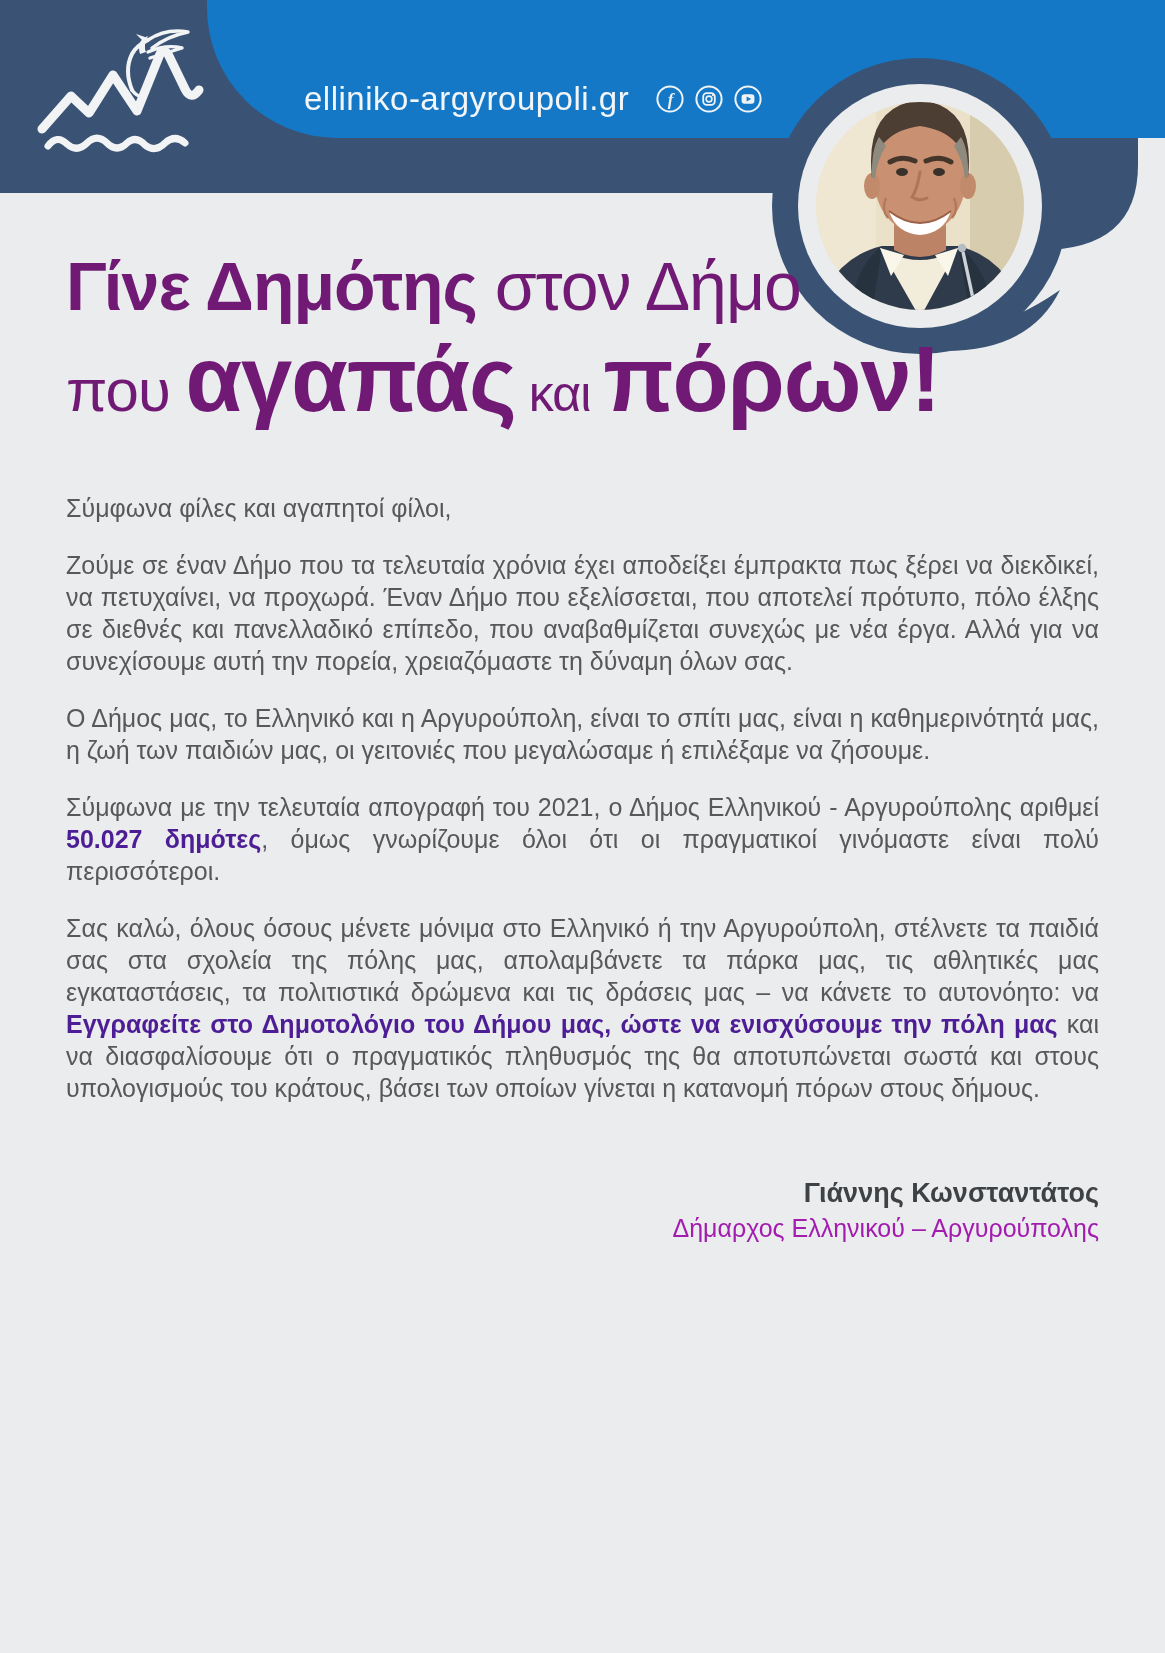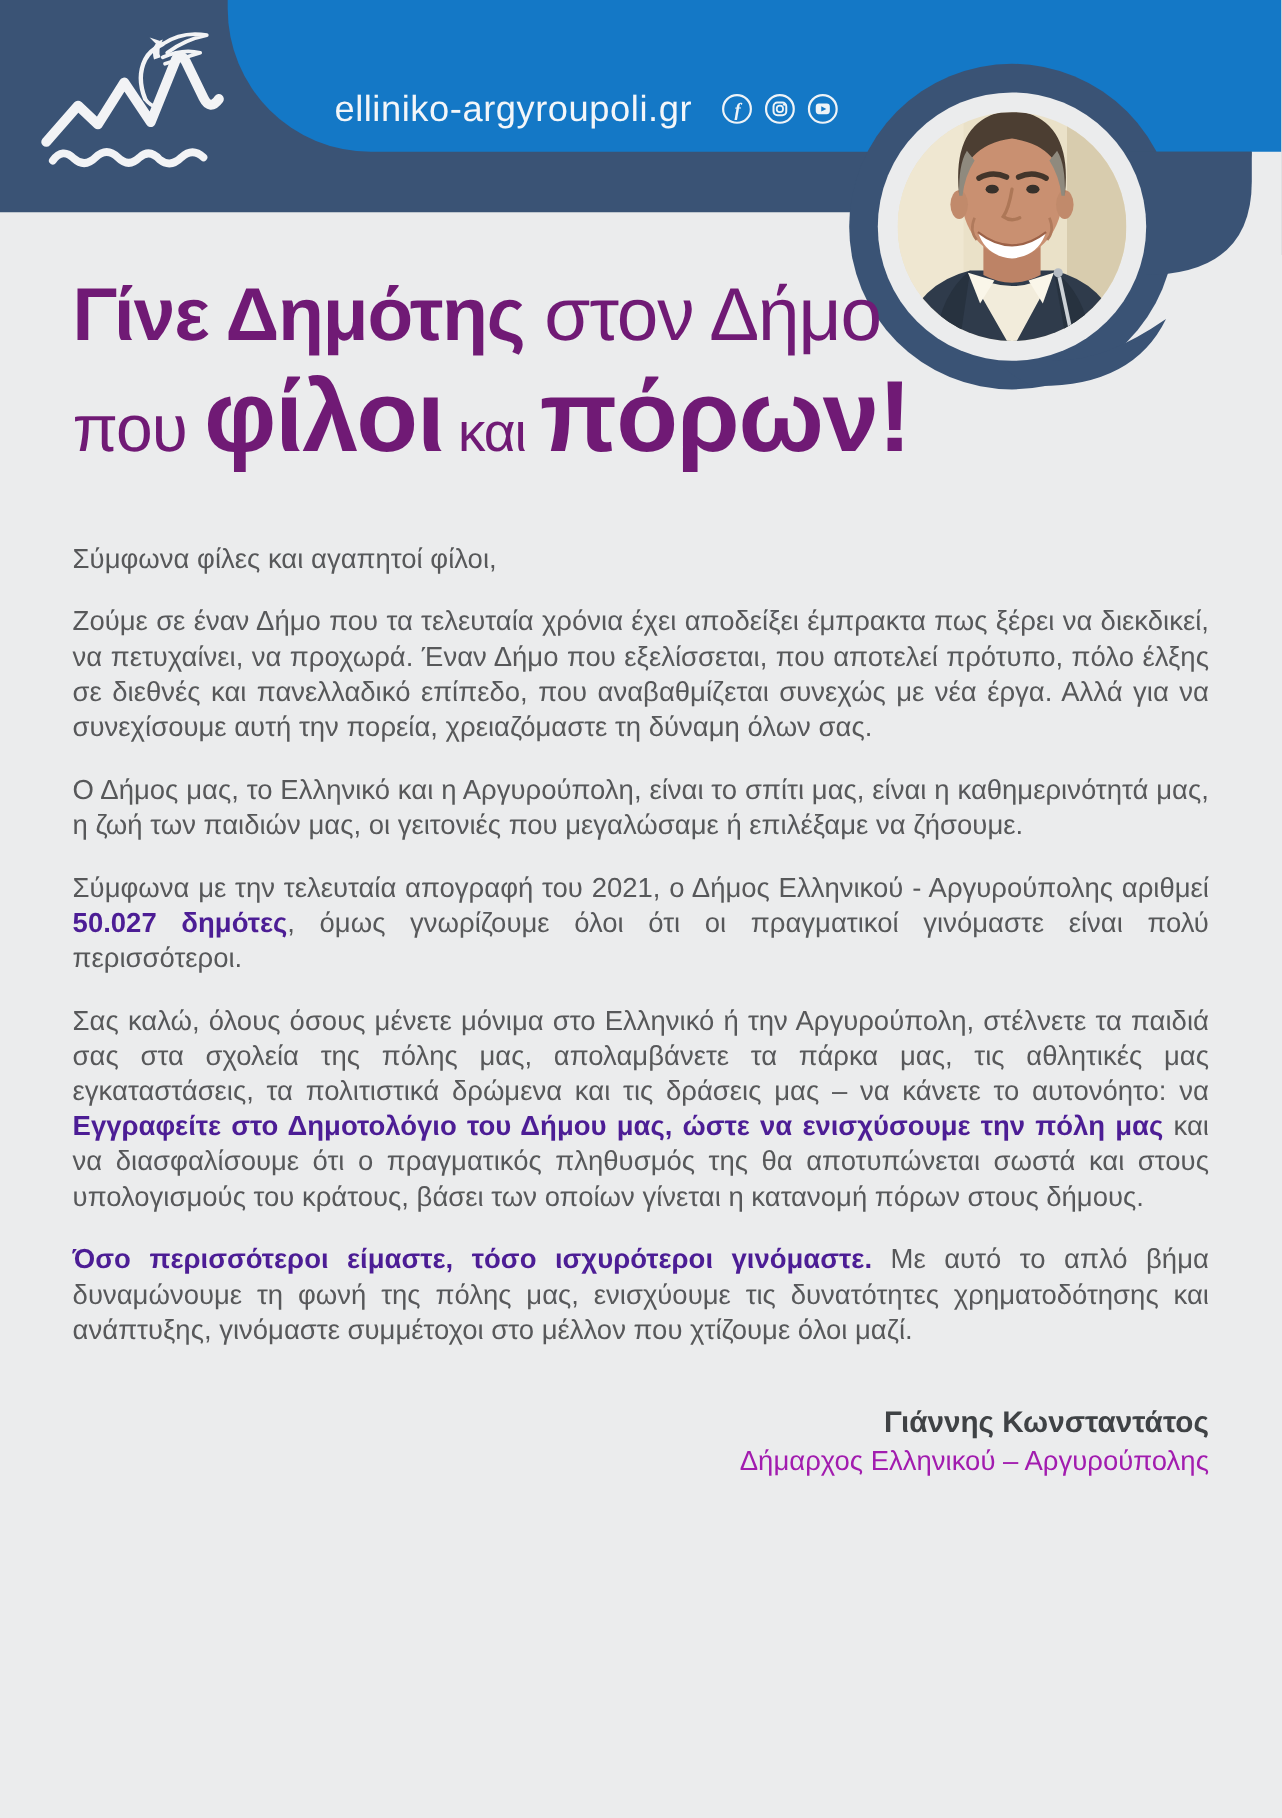--- a/index.html
+++ b/index.html
@@ -22,21 +22,21 @@
   .t1 b{font-weight:700;}
   .t2{margin-top:4px;letter-spacing:-1px;}
   .t2 .sm{font-size:60px;}
   .t2 .xs{font-size:50px;}
   .t2 .big{font-size:92px;font-weight:700;}
   
   .letter p{margin:25px 0 0 0;font-size:25px;line-height:32px;color:#57585a;text-align:justify;}
   .letter p.first{margin-top:60px;text-align:left;}
   .letter b{font-weight:700;color:#4c1d95;}
   
-  .signature{margin-top:51px;text-align:right;line-height:1.3;}
+  .signature{margin-top:72px;text-align:right;line-height:1.3;}
   .sig-name{font-size:27px;font-weight:700;color:#3f4245;}
   .sig-role{font-size:25px;color:#a21caf;}
 </style>
 </head>
 <body>
 
 <div class="page">
 
   <header>
     <div class="band"></div>
@@ -134,36 +134,35 @@
     </svg>
   </header>
 
   <main class="content">
 
     <h1>
       <div class="t1">
         <b>Γίνε Δημότης</b><span> στον Δήμο</span>
       </div>
       <div class="t2">
-        <span class="sm">που </span><b class="big">φίλοι</b><span class="xs"> και </span><b class="big">πόρων!</b>
+        <span class="sm">που </span><b class="big">αγαπάς</b><span class="xs"> και </span><b class="big">πόρων!</b>
       </div>
     </h1>
 
     <div class="letter">
       <p class="first">Σύμφωνα φίλες και αγαπητοί φίλοι,</p>
 
       <p>Ζούμε σε έναν Δήμο που τα τελευταία χρόνια έχει αποδείξει έμπρακτα πως ξέρει να διεκδικεί, να πετυχαίνει, να προχωρά. Έναν Δήμο που εξελίσσεται, που αποτελεί πρότυπο, πόλο έλξης σε διεθνές και πανελλαδικό επίπεδο, που αναβαθμίζεται συνεχώς με νέα έργα. Αλλά για να συνεχίσουμε αυτή την πορεία, χρειαζόμαστε τη δύναμη όλων σας.</p>
 
       <p>Ο Δήμος μας, το Ελληνικό και η Αργυρούπολη, είναι το σπίτι μας, είναι η καθημερινότητά μας, η ζωή των παιδιών μας, οι γειτονιές που μεγαλώσαμε ή επιλέξαμε να ζήσουμε.</p>
 
       <p><span>Σύμφωνα με την τελευταία απογραφή του 2021, ο Δήμος Ελληνικού - Αργυρούπολης αριθμεί </span><b>50.027 δημότες</b><span>, όμως γνωρίζουμε όλοι ότι οι πραγματικοί γινόμαστε είναι πολύ περισσότεροι.</span></p>
 
       <p><span>Σας καλώ, όλους όσους μένετε μόνιμα στο Ελληνικό ή την Αργυρούπολη, στέλνετε τα παιδιά σας στα σχολεία της πόλης μας, απολαμβάνετε τα πάρκα μας, τις αθλητικές μας εγκαταστάσεις, τα πολιτιστικά δρώμενα και τις δράσεις μας – να κάνετε το αυτονόητο: να </span><b>Εγγραφείτε στο Δημοτολόγιο του Δήμου μας, ώστε να ενισχύσουμε την πόλη μας</b><span> και να διασφαλίσουμε ότι ο πραγματικός πληθυσμός της θα αποτυπώνεται σωστά και στους υπολογισμούς του κράτους, βάσει των οποίων γίνεται η κατανομή πόρων στους δήμους.</span></p>
 
-      <p><b>Όσο περισσότεροι είμαστε, τόσο ισχυρότεροι γινόμαστε.</b><span> Με αυτό το απλό βήμα δυναμώνουμε τη φωνή της πόλης μας, ενισχύουμε τις δυνατότητες χρηματοδότησης και ανάπτυξης, γινόμαστε συμμέτοχοι στο μέλλον που χτίζουμε όλοι μαζί.</span></p>
     </div>
 
     <div class="signature">
       <div class="sig-name">Γιάννης Κωνσταντάτος</div>
       <div class="sig-role">Δήμαρχος Ελληνικού – Αργυρούπολης</div>
     </div>
 
   </main>
 </div>
 

